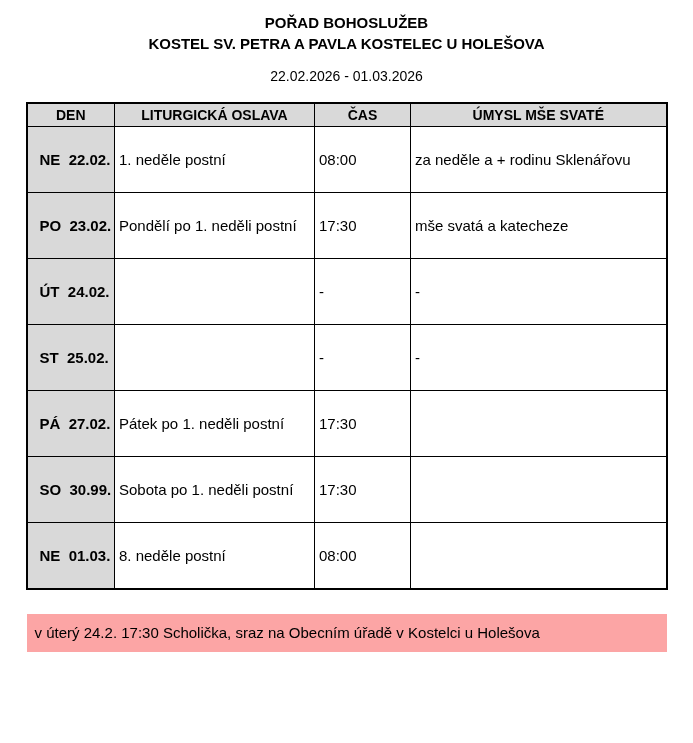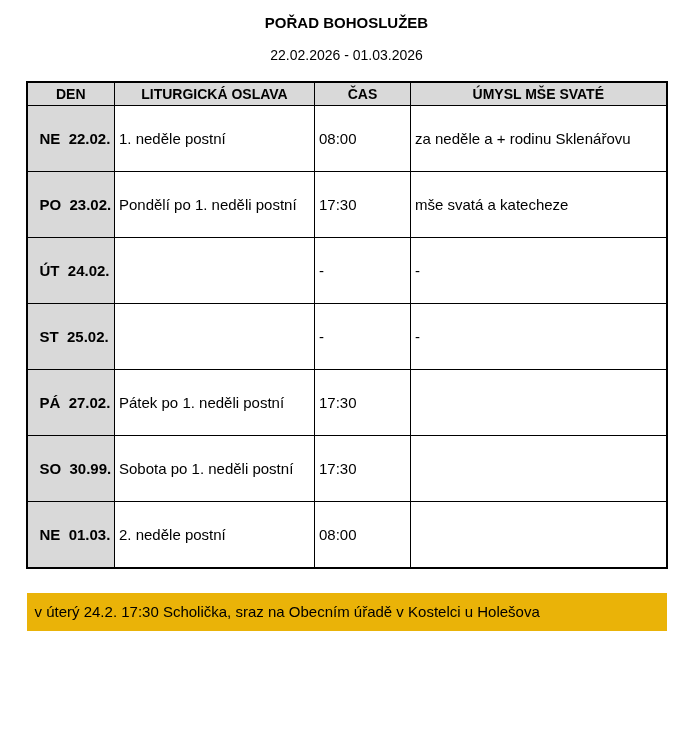--- a/index.html
+++ b/index.html
@@ -63,34 +63,35 @@
     padding-left: 12px;
     white-space: pre;
   }
   col.c-den  { width: 88px; }
   col.c-osl  { width: 200px; }
   col.c-cas  { width: 96px; }
   col.c-umy  { width: 256px; }
   .footer-note {
     width: 640px;
     margin: 24px auto 16px auto;
-    background: #eab308;
+    background: #fca5a5;
     box-sizing: border-box;
     padding: 10px 8px;
     font-size: 15px;
     line-height: 18px;
   }
 </style>
 </head>
 <body>
 
 <div class="page">
 
   <div class="doc-header">
     <div class="doc-title">POŘAD BOHOSLUŽEB</div>
+    <div class="doc-subtitle">KOSTEL SV. PETRA A PAVLA KOSTELEC U HOLEŠOVA</div>
     <div class="doc-daterange">22.02.2026 - 01.03.2026</div>
   </div>
 
   <table class="schedule">
     <colgroup>
       <col class="c-den">
         <col class="c-osl">
         <col class="c-cas">
         <col class="c-umy">
     </colgroup>
@@ -134,21 +135,21 @@
         <td></td>
       </tr>
       <tr>
         <td class="den">SO  30.99.</td>
         <td>Sobota po 1. neděli postní</td>
         <td>17:30</td>
         <td></td>
       </tr>
       <tr>
         <td class="den">NE  01.03.</td>
-        <td>2. neděle postní</td>
+        <td>8. neděle postní</td>
         <td>08:00</td>
         <td></td>
       </tr>
     </tbody>
   </table>
 
   <div class="footer-note">v úterý 24.2. 17:30 Scholička, sraz na Obecním úřadě v Kostelci u Holešova</div>
 
 </div>
 

